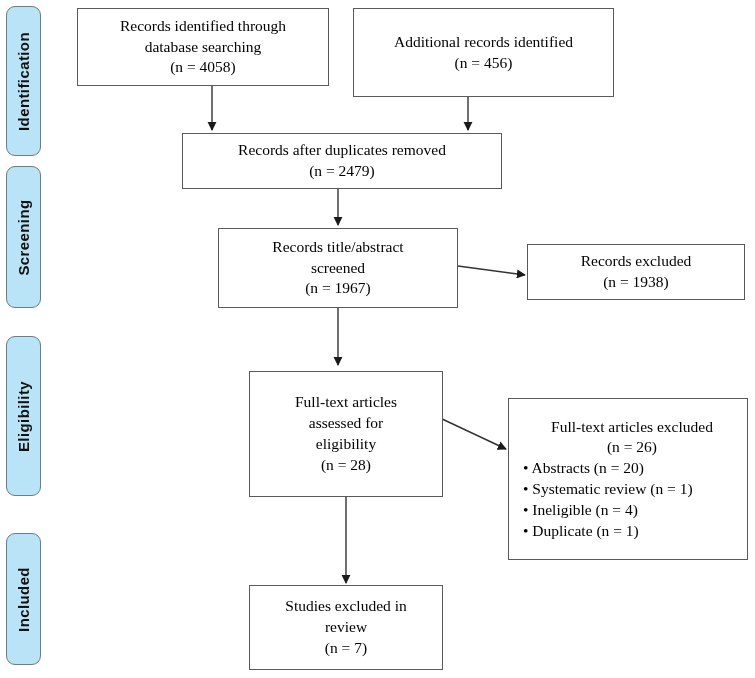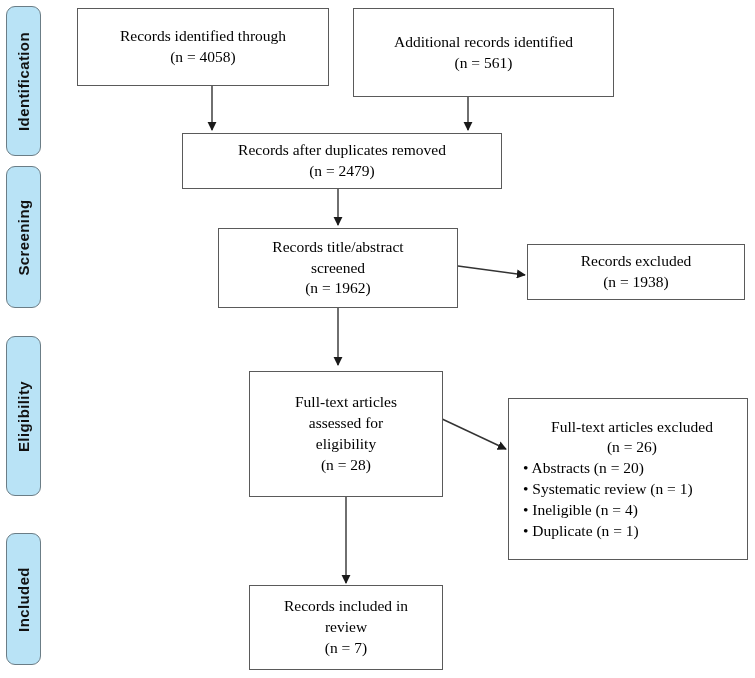--- a/index.html
+++ b/index.html
@@ -118,37 +118,38 @@
 
     <line x1="338" y1="308" x2="338" y2="365" stroke="#333333" stroke-width="1.4" marker-end="url(#arrow)"></line>
 
     <line x1="440" y1="418" x2="506" y2="449" stroke="#333333" stroke-width="1.4" marker-end="url(#arrow)"></line>
 
     <line x1="346" y1="479" x2="346" y2="583" stroke="#333333" stroke-width="1.4" marker-end="url(#arrow)"></line>
   </svg>
 
   <div class="box" style="left:70px; top:8px; width:252px; height:78px;margin-left:7px;">
     <span class="line">Records identified through</span>
+    <span class="line">database searching</span>
     <span class="line">(n = 4058)</span>
   </div>
 
   <div class="box" style="left:353px; top:8px; width:261px; height:89px;">
     <span class="line">Additional records identified</span>
-    <span class="line">(n = 561)</span>
+    <span class="line">(n = 456)</span>
   </div>
 
   <div class="box" style="left:182px; top:133px; width:320px; height:56px;">
     <span class="line">Records after duplicates removed</span>
     <span class="line">(n = 2479)</span>
   </div>
 
   <div class="box" style="left:218px; top:228px; width:240px; height:80px;">
     <span class="line">Records title/abstract</span>
     <span class="line">screened</span>
-    <span class="line">(n = 1962)</span>
+    <span class="line">(n = 1967)</span>
   </div>
 
   <div class="box" style="left:527px; top:244px; width:218px; height:56px;">
     <span class="line">Records excluded</span>
     <span class="line">(n = 1938)</span>
   </div>
 
   <div class="box" style="left:249px; top:371px; width:194px; height:126px;">
     <span class="line">Full-text articles</span>
     <span class="line">assessed for</span>
@@ -159,18 +160,18 @@
   <div class="box left-align" style="left:508px; top:398px; width:240px; height:162px;">
     <span class="line center">Full-text articles excluded</span>
     <span class="line center">(n = 26)</span>
     <span class="bullet-line">• Abstracts (n = 20)</span>
     <span class="bullet-line">• Systematic review  (n = 1)</span>
     <span class="bullet-line">• Ineligible  (n = 4)</span>
     <span class="bullet-line">• Duplicate  (n = 1)</span>
   </div>
 
   <div class="box" style="left:249px; top:585px; width:194px; height:85px;">
-    <span class="line">Records included in</span>
+    <span class="line">Studies excluded in</span>
     <span class="line">review</span>
     <span class="line">(n = 7)</span>
   </div>
 
 </div>
 
 </body></html>

